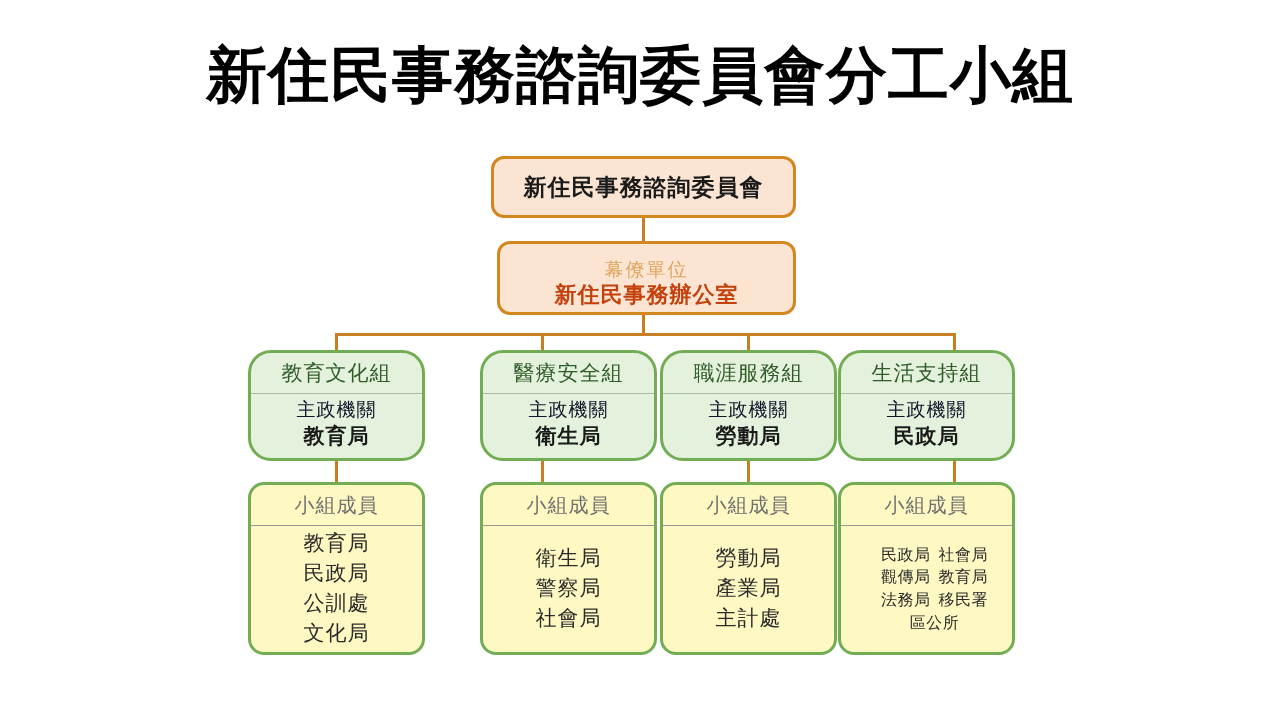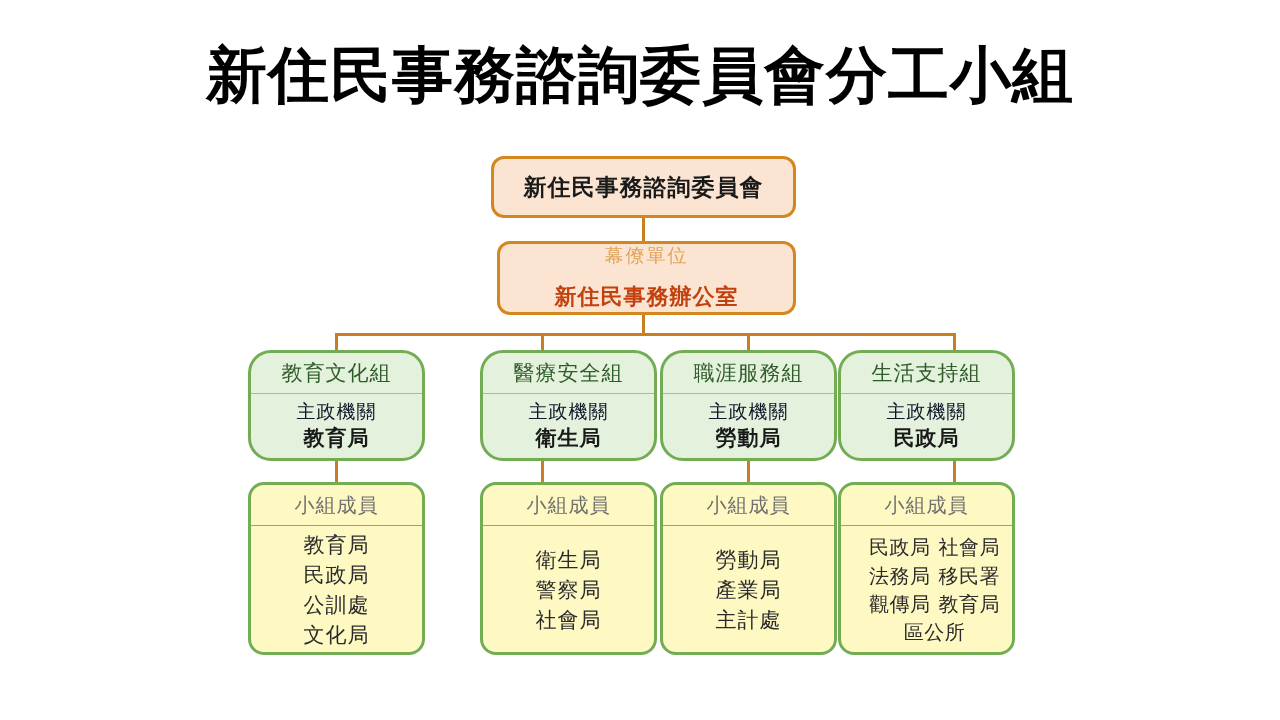--- a/index.html
+++ b/index.html
@@ -35,20 +35,21 @@
     white-space: nowrap;
   }
 
   
   .box {
     position: absolute;
     box-sizing: border-box;
     border-style: solid;
     border-radius: 14px;
     overflow: hidden;
+    font-family: Liberation Mono, monospace;
   }
 
   
   .box-root {
     left: 491px;
     top: 156px;
     width: 305px;
     height: 62px;
     border-width: 3px;
     border-color: #d4861f;
@@ -72,21 +73,21 @@
     top: 241px;
     width: 299px;
     height: 74px;
     border-width: 3px;
     border-color: #d4861f;
     background: #fbe5d2;
     border-radius: 13px;
     display: flex;
     flex-direction: column;
     align-items: center;
-    justify-content: space-between;
+    justify-content: flex-end;
   }
   .box-staff .staff-caption {
     font-size: 19px;
     color: #e0a359;
     letter-spacing: 2px;
     line-height: 1.25;
     white-space: nowrap;
   }
   .box-staff .staff-name {
     font-size: 22px;
@@ -175,21 +176,21 @@
     padding-top: 2px;
   }
   .box-members .member-line {
     font-size: 21px;
     color: #2b2b2b;
     letter-spacing: 1px;
     line-height: 1.42;
     white-space: nowrap;
   }
   .box-members.two-col .member-line {
-    font-size: 20px;
+    font-size: 16px;
     letter-spacing: 0.5px;
     margin-left: 16px;
   }
   .box-members .member-line .cell + .cell {
     margin-left: 8px;
   }
 
   
   .col-0 { left: 248px; }
   .col-1 { left: 480px; }
@@ -302,19 +303,19 @@
         <div class="member-line"><span class="cell">勞動局</span></div>
         <div class="member-line"><span class="cell">產業局</span></div>
         <div class="member-line"><span class="cell">主計處</span></div>
       </div>
   </div>
 
   <div class="box box-members two-col col-3">
     <div class="members-head">小組成員</div>
     <div class="members-body">
         <div class="member-line"><span class="cell">民政局</span><span class="cell">社會局</span></div>
+        <div class="member-line"><span class="cell">觀傳局</span><span class="cell">教育局</span></div>
         <div class="member-line"><span class="cell">法務局</span><span class="cell">移民署</span></div>
-        <div class="member-line"><span class="cell">觀傳局</span><span class="cell">教育局</span></div>
         <div class="member-line"><span class="cell">區公所</span></div>
       </div>
   </div>
 
 </div>
 
 </body></html>

